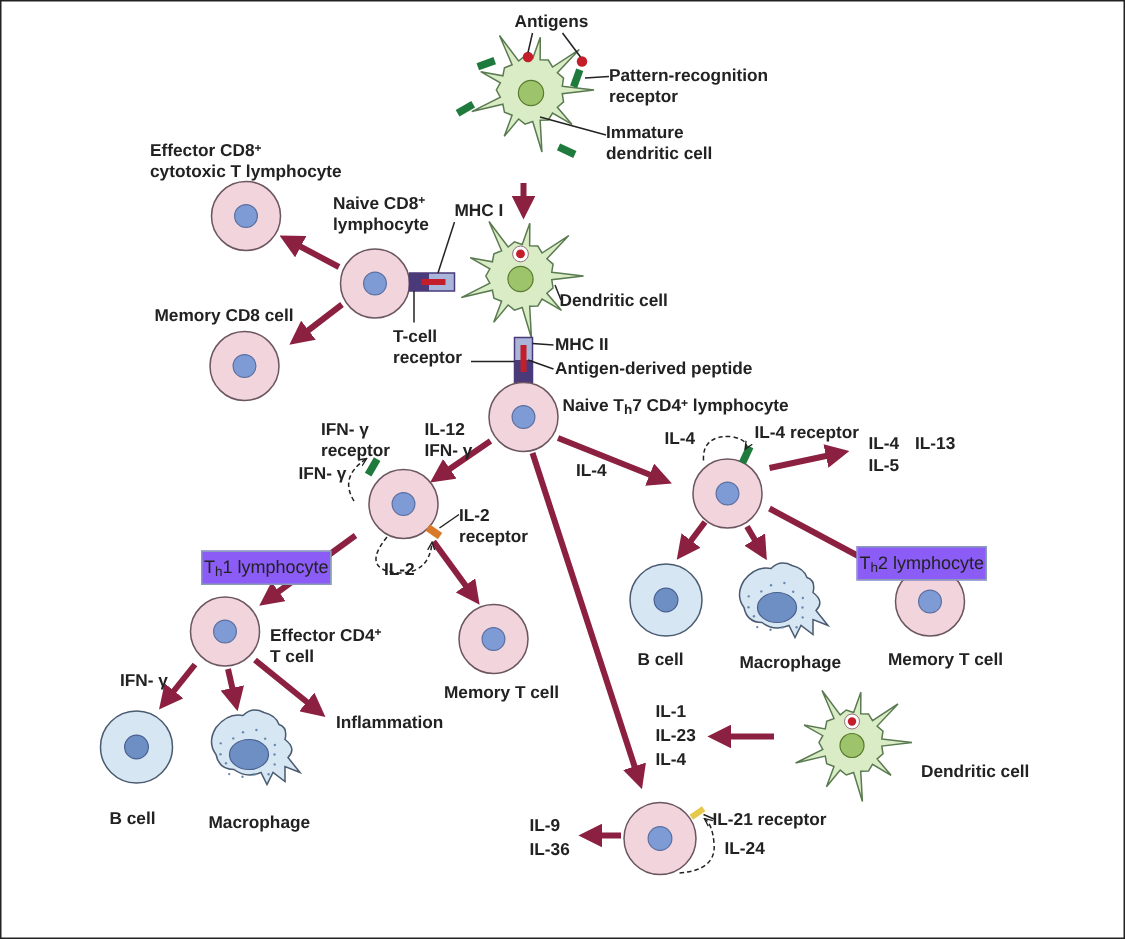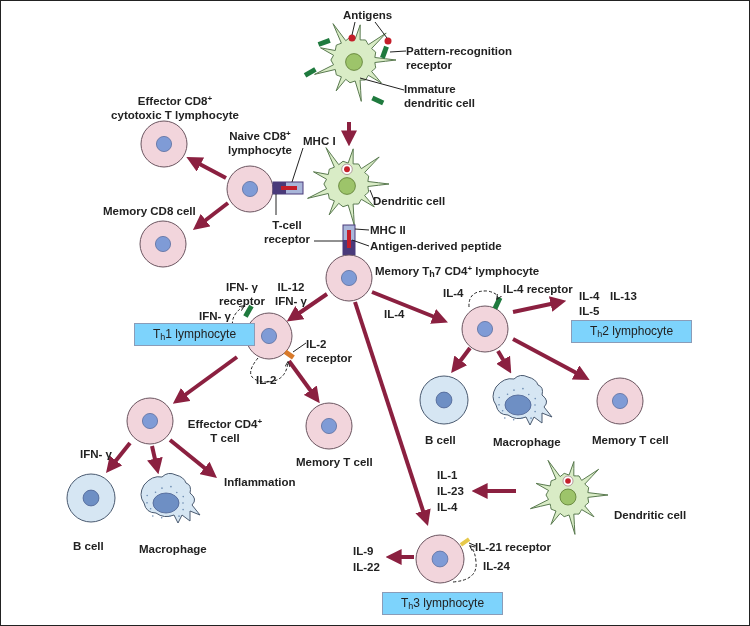--- a/index.html
+++ b/index.html
@@ -1,21 +1,21 @@
 <!DOCTYPE html>
 <html><head>
 <meta charset="utf-8">
 <style>
   html, body { margin: 0; padding: 0; background: #ffffff; }
   body { width: 750px; height: 626px; position: relative; overflow: hidden; font-family: "Liberation Sans", sans-serif; }
   #frame { position: absolute; left: 0; top: 0; width: 748px; height: 624px; border: 1px solid #222; box-sizing: content-box; }
   svg { position: absolute; left: 0; top: 0; }
   .lbl { position: absolute; font-size: 11.5px; color: #222; line-height: 14px; white-space: nowrap; font-weight: bold; }
-  .lbl.c { text-align: center; }
-  .box { position: absolute; background: #7dd3fc; border: 1px solid #8a9cb8; font-size: 12px; color: #222; padding: 2px 18px; line-height: 16px; white-space: nowrap; }
+  .lbl.c { text-align: left; }
+  .box { position: absolute; background: #8b5cf6; border: 1px solid #8a9cb8; font-size: 12px; color: #222; padding: 2px 1px; line-height: 16px; white-space: nowrap; margin-top: 44px; }
   sup { font-size: 8px; vertical-align: top; position: relative; top: -2px; }
   sub { font-size: 9px; vertical-align: baseline; position: relative; top: 2px; }
 </style>
 </head>
 <body>
 
 <div id="frame"></div>
 
 <svg id="art" width="750" height="626" viewBox="0 0 750 626">
   <defs>
@@ -203,23 +203,23 @@
   <span>lymphocyte</span>
 </div>
 <div class="lbl" style="left:303px;top:134px">MHC I</div>
 <div class="lbl" style="left:373px;top:194px">Dendritic cell</div>
 <div class="lbl c" style="left:262px;top:218px;width:50px">
   <span>T-cell</span><br>
   <span>receptor</span>
 </div>
 <div class="lbl" style="left:370px;top:223px">MHC II</div>
 <div class="lbl" style="left:370px;top:239px">Antigen-derived peptide</div>
-<div class="lbl" style="left:375px;top:264px"><span>Memory T</span><sub>h</sub><span>7 CD4</span><sup>+</sup><span> lymphocyte</span></div>
-
-<div class="lbl c" style="left:266px;top:280px;width:50px">
+<div class="lbl" style="left:375px;top:264px"><span>Naive T</span><sub>h</sub><span>7 CD4</span><sup>+</sup><span> lymphocyte</span></div>
+
+<div class="lbl c" style="left:283px;top:280px;width:50px">
   <span>IL-12</span><br>
   <span>IFN- γ</span>
 </div>
 <div class="lbl c" style="left:214px;top:280px;width:56px">
   <span>IFN- γ</span><br>
   <span>receptor</span>
 </div>
 <div class="lbl" style="left:199px;top:309px">IFN- γ</div>
 <div class="box" style="left:134px;top:323px"><span>T</span><sub>h</sub><span>1 lymphocyte</span></div>
 <div class="lbl" style="left:306px;top:337px">
@@ -248,14 +248,14 @@
 <div class="lbl" style="left:493px;top:435px">Macrophage</div>
 <div class="lbl" style="left:592px;top:433px">Memory T cell</div>
 
 <div class="lbl" style="left:437px;top:468px">IL-1</div>
 <div class="lbl" style="left:437px;top:484px">IL-23</div>
 <div class="lbl" style="left:437px;top:500px">IL-4</div>
 <div class="lbl" style="left:614px;top:508px">Dendritic cell</div>
 <div class="lbl" style="left:475px;top:540px">IL-21 receptor</div>
 <div class="lbl" style="left:483px;top:559px">IL-24</div>
 <div class="lbl" style="left:353px;top:544px">IL-9</div>
-<div class="lbl" style="left:353px;top:560px">IL-22</div>
+<div class="lbl" style="left:353px;top:560px">IL-36</div>
 <div class="box" style="left:382px;top:592px"><span>T</span><sub>h</sub><span>3 lymphocyte</span></div>
 
 </body></html>

